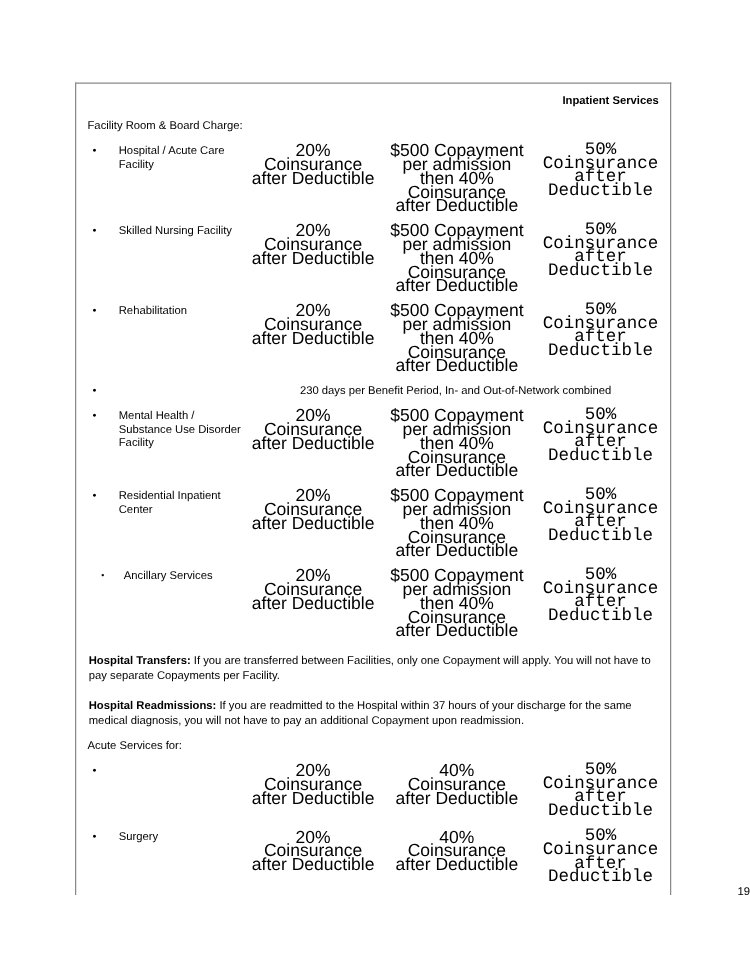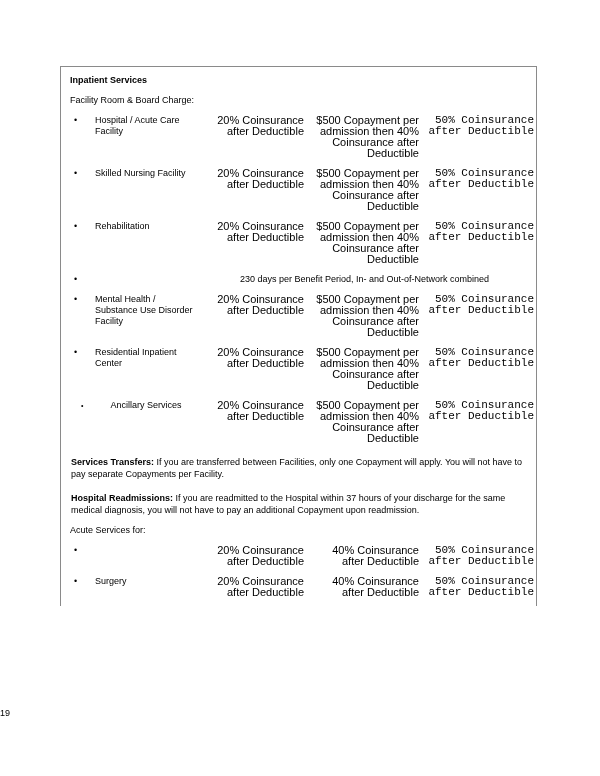--- a/index.html
+++ b/index.html
@@ -38,20 +38,21 @@
     box-sizing: border-box;
     padding: 6px 0 0 0;
   }
 
   .section-title {
     font-size: 9px;
     font-weight: bold;
     line-height: 11px;
     margin: 2px 0 0 0;
     padding: 0 9px;
+    text-align: right;
   }
 
   .sub-label {
     font-size: 9px;
     line-height: 11px;
     margin: 9px 0 0 0;
     padding: 0 9px;
   }
 
   
@@ -79,33 +80,32 @@
   .bullet-item .bullet {
     position: absolute;
     left: 2px;
     top: 0px;
     font-size: 9px;
     line-height: 11px;
   }
   
   .bullet-item.indent-alt {
     padding-left: 27px;
-    text-align: center;
   }
   .bullet-item.indent-alt .bullet {
     left: 9px;
     font-size: 7px;
   }
 
   .col-val {
     flex: 0 0 115px;
     width: 115px;
     box-sizing: border-box;
-    text-align: right;
-    font-size: 11px;
+    text-align: center;
+    font-size: 14px;
     line-height: 11px;
     padding: 0 4px;
   }
   .col-val.last {
     flex: 0 0 115px;
     width: 115px;
     font-family: Liberation Mono, monospace;
   }
 
   
@@ -127,21 +127,21 @@
   }
   .para b {
     font-weight: bold;
   }
 
   .page-number {
     position: absolute;
     top: 708px;
     left: 0;
     width: 600px;
-    text-align: left;
+    text-align: right;
     font-size: 9px;
     line-height: 11px;
   }
 
   .spacer-bottom {
     height: 8px;
   }
 </style>
 </head>
 <body>
@@ -229,21 +229,21 @@
           <span class="bullet">•</span>
           <span>Ancillary Services</span>
         </div>
       </div>
       <div class="col-val">20% Coinsurance after Deductible</div>
       <div class="col-val">$500 Copayment per admission then 40% Coinsurance after Deductible</div>
       <div class="col-val last">50% Coinsurance after Deductible</div>
     </div>
 
     <div class="para">
-      <b>Services Transfers:</b>
+      <b>Hospital Transfers:</b>
       <span>If you are transferred between Facilities, only one Copayment will apply.  You will not have to pay separate Copayments per Facility.</span>
     </div>
 
     <div class="para">
       <b>Hospital Readmissions:</b>
       <span>If you are readmitted to the Hospital within 37 hours of your discharge for the same medical diagnosis, you will not have to pay an additional Copayment upon readmission.</span>
     </div>
 
     <div class="sub-label">Acute Services for:</div>
 

